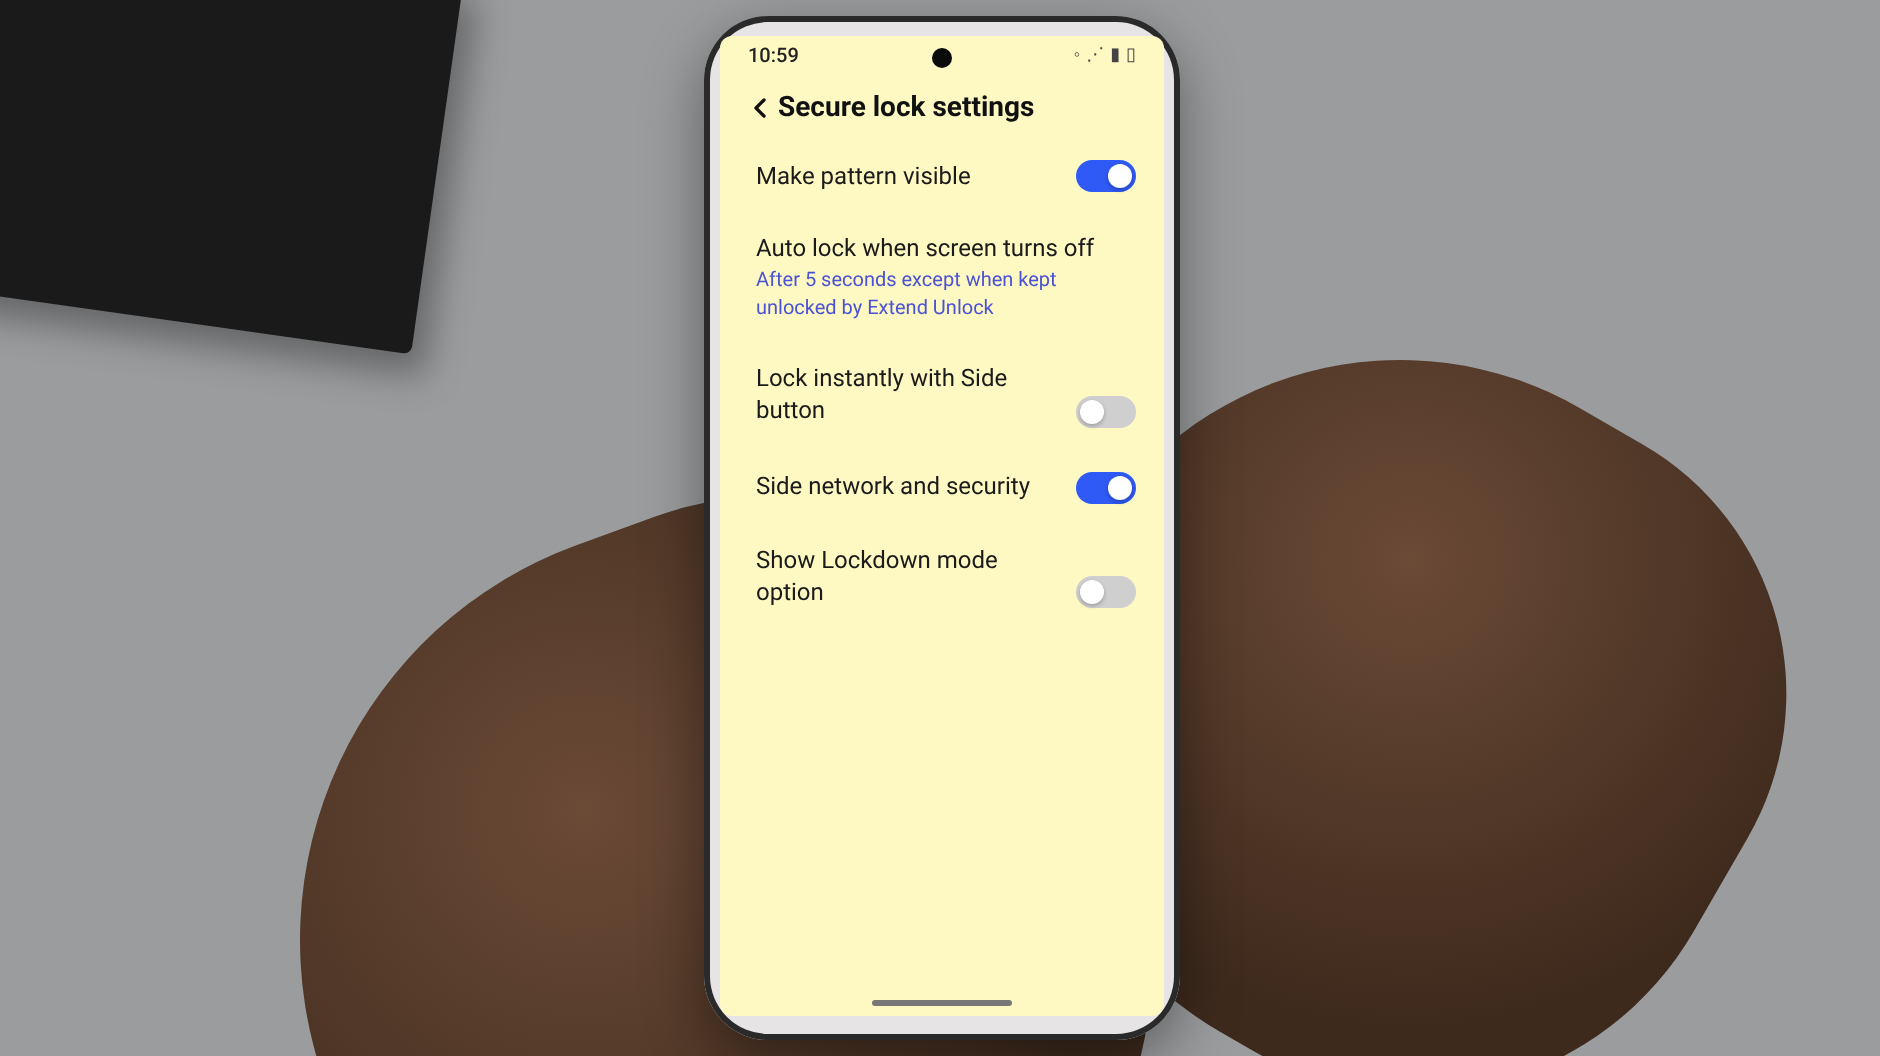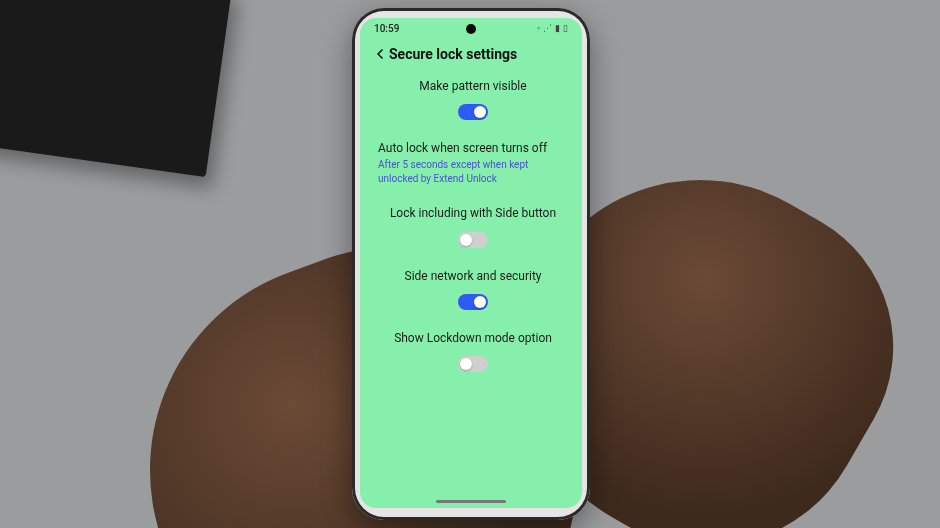--- a/index.html
+++ b/index.html
@@ -31,22 +31,22 @@
     left: 352px; top: 8px;
     width: 238px; height: 512px;
     background: #e6e4e4;
     border-radius: 32px;
     box-shadow: 0 10px 30px rgba(0,0,0,.4), inset 0 0 0 3px #2a2a2a;
     padding: 10px 8px 12px 8px;
     overflow: hidden;
   }
   .screen {
     width: 100%; height: 100%;
-    background: #86efac;
-    border-radius: 16px;
+    background: #fef9c3;
+    border-radius: 6px;
     overflow: hidden;
     position: relative;
     font-size: 11px;
     color: #1a1a1a;
   }
   .punch {
     position: absolute;
     top: 6px; left: 50%;
     transform: translateX(-50%);
     width: 10px; height: 10px;
@@ -72,23 +72,22 @@
     padding: 10px 14px 6px 12px;
   }
   .back-icon { width:16px; height:16px; }
   .back-icon svg { width:100%; height:100%; }
   .page-title { font-size: 14px; font-weight: 700; color:#111; }
   
   .list { padding: 0 4px 12px 4px; }
   .row {
     padding: 10px 10px 10px 14px;
     display:flex;
-    align-items:center;
+    align-items:flex-end;
     gap:8px;
-    flex-direction:column;
   }
   .row + .row { border-top: none; }
   .row .text { flex:1; }
   .row .title { font-size: 12px; color:#1b1b1b; line-height:1.35; }
   .row .sub { font-size: 10px; color:#7a7a7a; line-height:1.35; margin-top:2px; }
   .row .sub.blue { color:#4a52d6; }
   
   .toggle {
     width:30px; height:16px;
     border-radius:16px;
@@ -178,21 +177,21 @@
 
       <div class="row">
         <div class="text">
           <div class="title">Auto lock when screen turns off</div>
           <div class="sub blue">After 5 seconds except when kept unlocked by Extend Unlock</div>
         </div>
       </div>
 
       <div class="row">
         <div class="text">
-          <div class="title">Lock including with Side button</div>
+          <div class="title">Lock instantly with Side button</div>
         </div>
         <div class="toggle off"></div>
       </div>
 
 
       <div class="row">
         <div class="text">
           <div class="title">Side network and security</div>
         </div>
         <div class="toggle on"></div>

